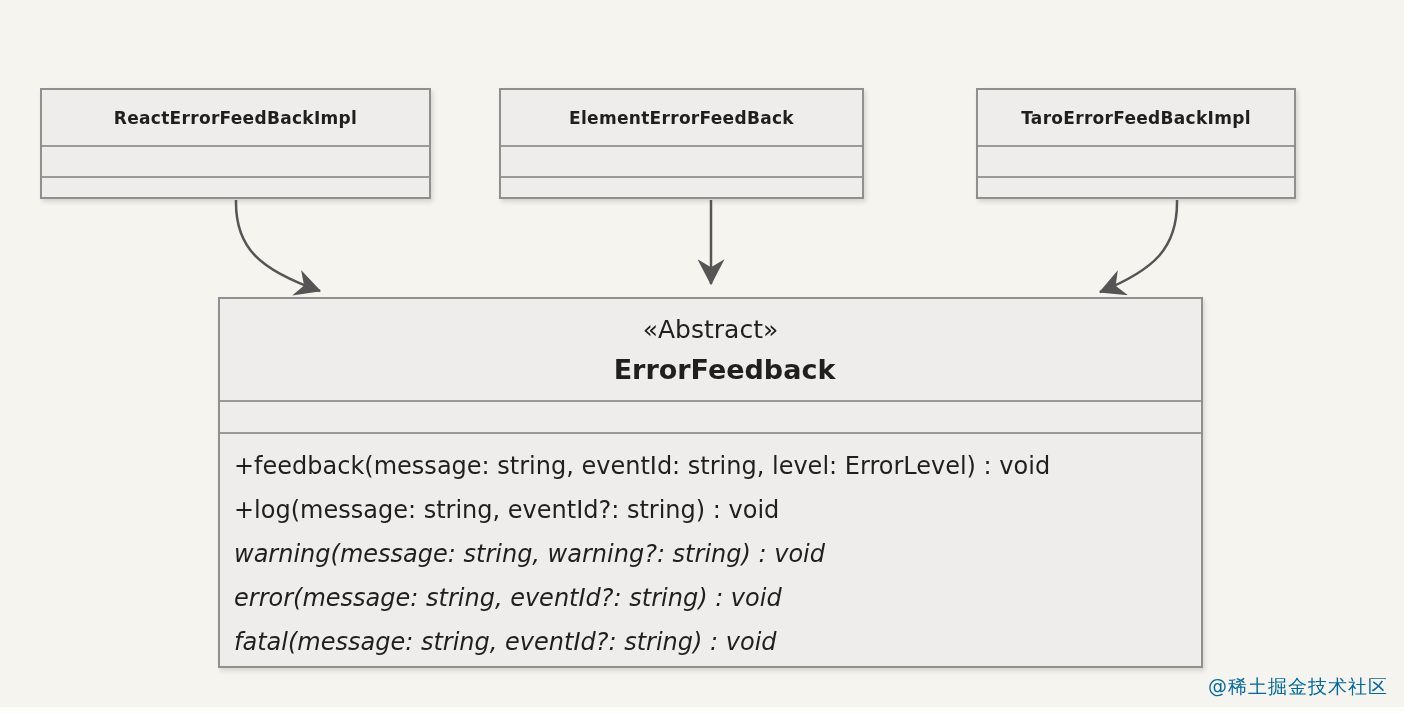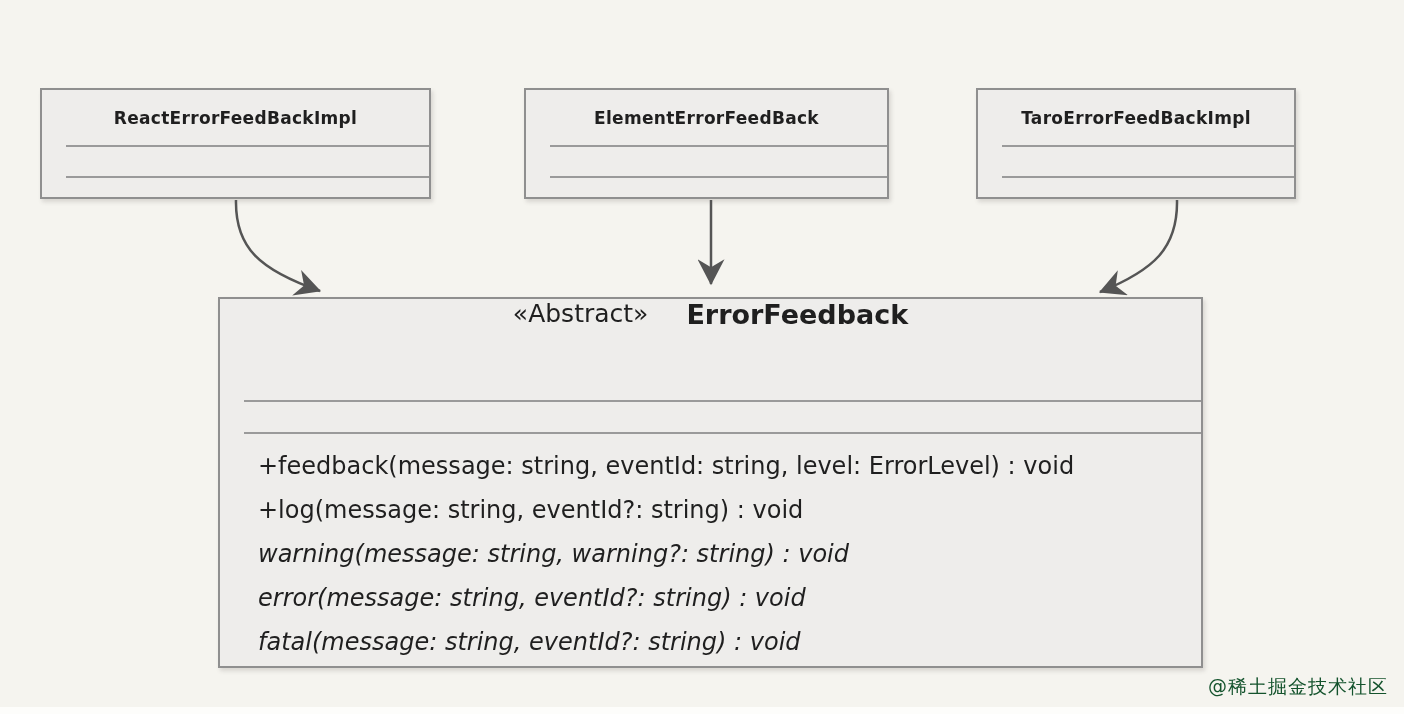--- a/index.html
+++ b/index.html
@@ -40,40 +40,39 @@
     align-items: center;
     justify-content: center;
     font-weight: bold;
     font-size: 17px;
     letter-spacing: 0.3px;
     flex: 0 0 auto;
   }
   .uml-divider-section {
     border-top: 2px solid #9a9a9a;
     flex: 0 0 auto;
-    margin-left: 24px;
   }
   
   .impl-box { left: 0; top: 88px; height: 111px; }
   .impl-title { height: 55px; }
   .impl-attrs { height: 29px; }
   .impl-methods { height: 23px; }
 
   
   .abstract-box {
     left: 218px;
     top: 297px;
     width: 985px;
     height: 371px;
   }
   .abstract-header {
     flex: 0 0 101px;
     display: flex;
-    flex-direction: row;
-    align-items: flex-start;
+    flex-direction: column;
+    align-items: center;
     justify-content: center;
     gap: 10px;
   }
   .stereotype {
     font-size: 25px;
     font-weight: normal;
   }
   .abstract-name {
     font-size: 27px;
     font-weight: bold;
@@ -99,36 +98,36 @@
     position: absolute;
     inset: 0;
     pointer-events: none;
   }
   
   .watermark {
     position: absolute;
     right: 16px;
     bottom: 14px;
     font-size: 19px;
-    color: #14532d;
+    color: #0369a1;
     letter-spacing: 1px;
   }
 </style>
 </head>
 <body>
 
 <div class="canvas">
 
   <div class="uml-class impl-box" style="left:40px; width:391px;">
     <div class="uml-title impl-title">ReactErrorFeedBackImpl</div>
     <div class="uml-divider-section impl-attrs"></div>
     <div class="uml-divider-section impl-methods"></div>
   </div>
 
-  <div class="uml-class impl-box" style="left:524px; width:365px;">
+  <div class="uml-class impl-box" style="left:499px; width:365px;">
     <div class="uml-title impl-title">ElementErrorFeedBack</div>
     <div class="uml-divider-section impl-attrs"></div>
     <div class="uml-divider-section impl-methods"></div>
   </div>
 
   <div class="uml-class impl-box" style="left:976px; width:320px;">
     <div class="uml-title impl-title">TaroErrorFeedBackImpl</div>
     <div class="uml-divider-section impl-attrs"></div>
     <div class="uml-divider-section impl-methods"></div>
   </div>

